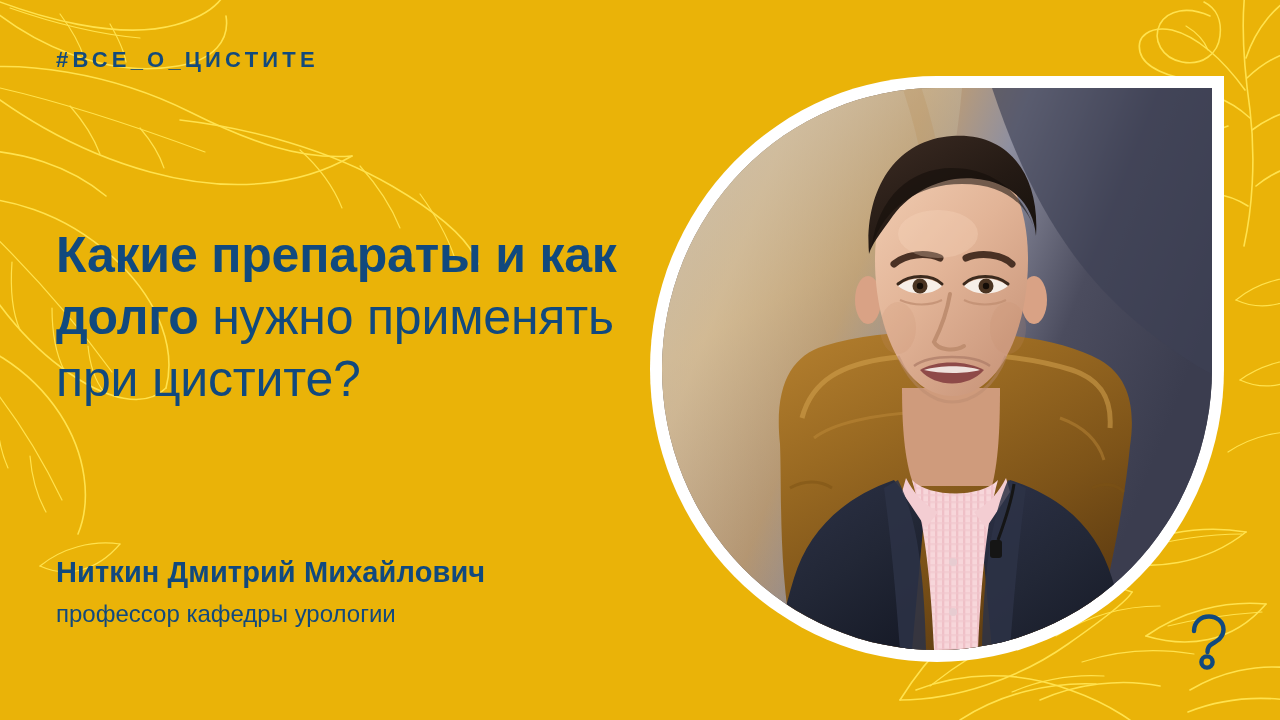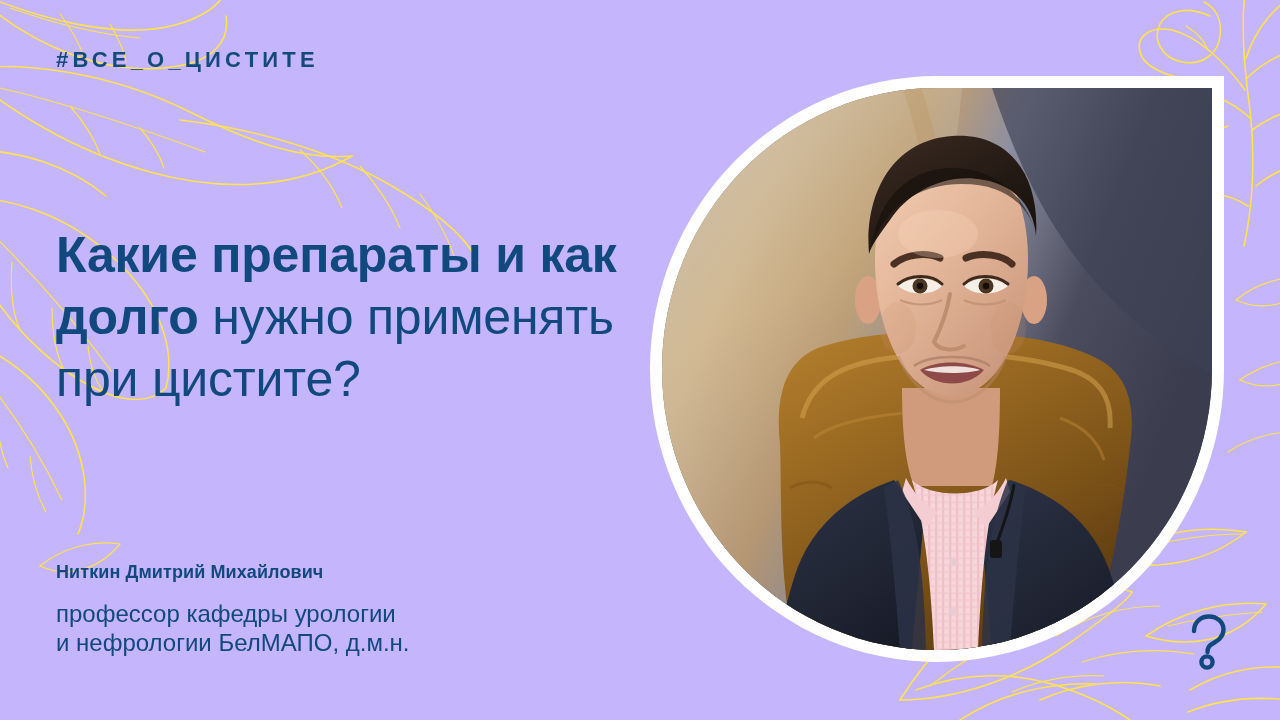--- a/index.html
+++ b/index.html
@@ -8,21 +8,21 @@
     padding: 0;
     background: #111;
   }
   * { box-sizing: border-box; }
 
   .slide {
     position: relative;
     width: 1280px;
     height: 720px;
     overflow: hidden;
-    background: #c4b5fd;
+    background: #eab308;
     font-family: "Liberation Sans", "DejaVu Sans", sans-serif;
   }
 
   
   .bg-pattern {
     position: absolute;
     inset: 0;
     width: 100%;
     height: 100%;
     pointer-events: none;
@@ -56,21 +56,21 @@
 
   
   .speaker {
     position: absolute;
     left: 56px;
     top: 556px;
     width: 580px;
     color: #11497E;
   }
   .speaker-name {
-    font-size: 18px;
+    font-size: 29px;
     font-weight: 700;
     line-height: 32px;
     letter-spacing: 0.1px;
   }
   .speaker-role {
     margin-top: 11px;
     font-size: 24px;
     font-weight: 400;
     line-height: 29px;
   }
@@ -210,21 +210,20 @@
   <div class="hashtag">#ВСЕ_О_ЦИСТИТЕ</div>
 
   <h1 class="title">
     <span class="em">Какие препараты и как долго</span><span> нужно применять при цистите?</span>
   </h1>
 
   <div class="speaker">
     <div class="speaker-name">Ниткин Дмитрий Михайлович</div>
     <div class="speaker-role">
       <div>профессор кафедры урологии</div>
-      <div>и нефрологии БелМАПО, д.м.н.</div>
     </div>
   </div>
 
   <div class="portrait-wrap">
     <div class="portrait-ring">
       <div class="portrait-clip">
         <svg class="portrait-photo" viewBox="0 0 550 562" preserveAspectRatio="xMidYMid slice" aria-hidden="true">
           <defs>
             <linearGradient id="wallG" x1="0" y1="0" x2="1" y2="0.4">
               <stop offset="0%" stop-color="#d8cdbd"></stop>

